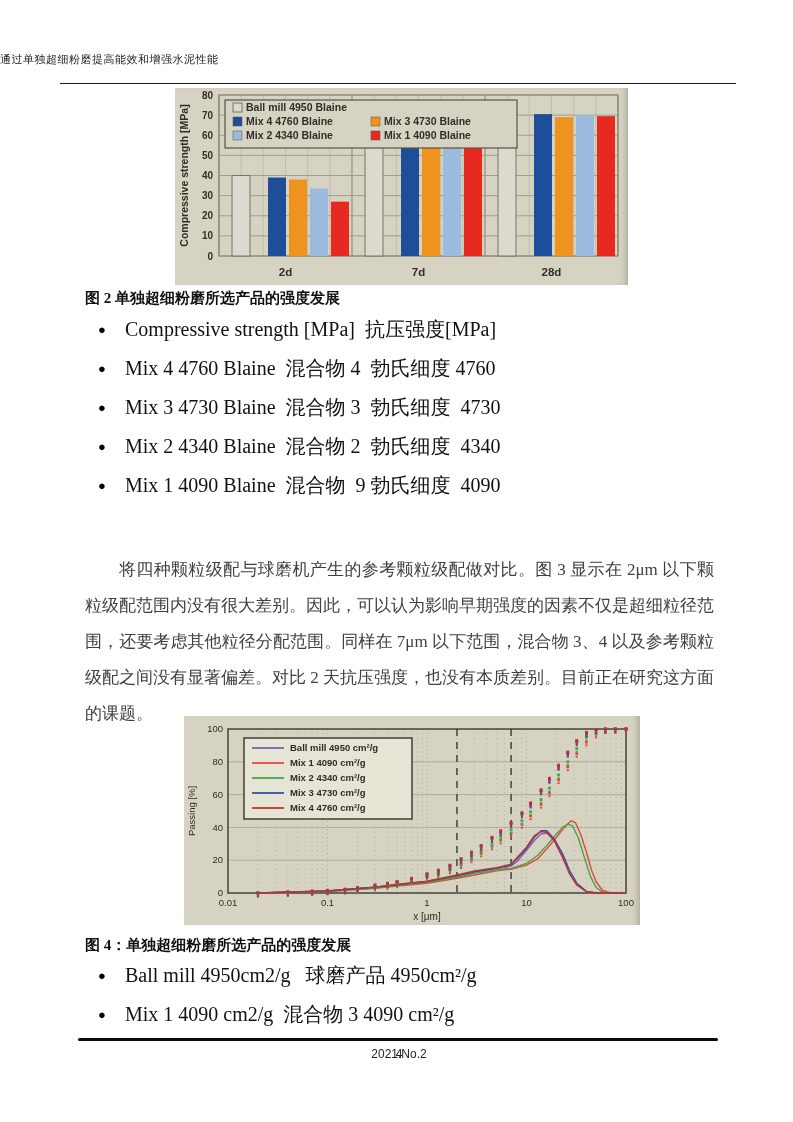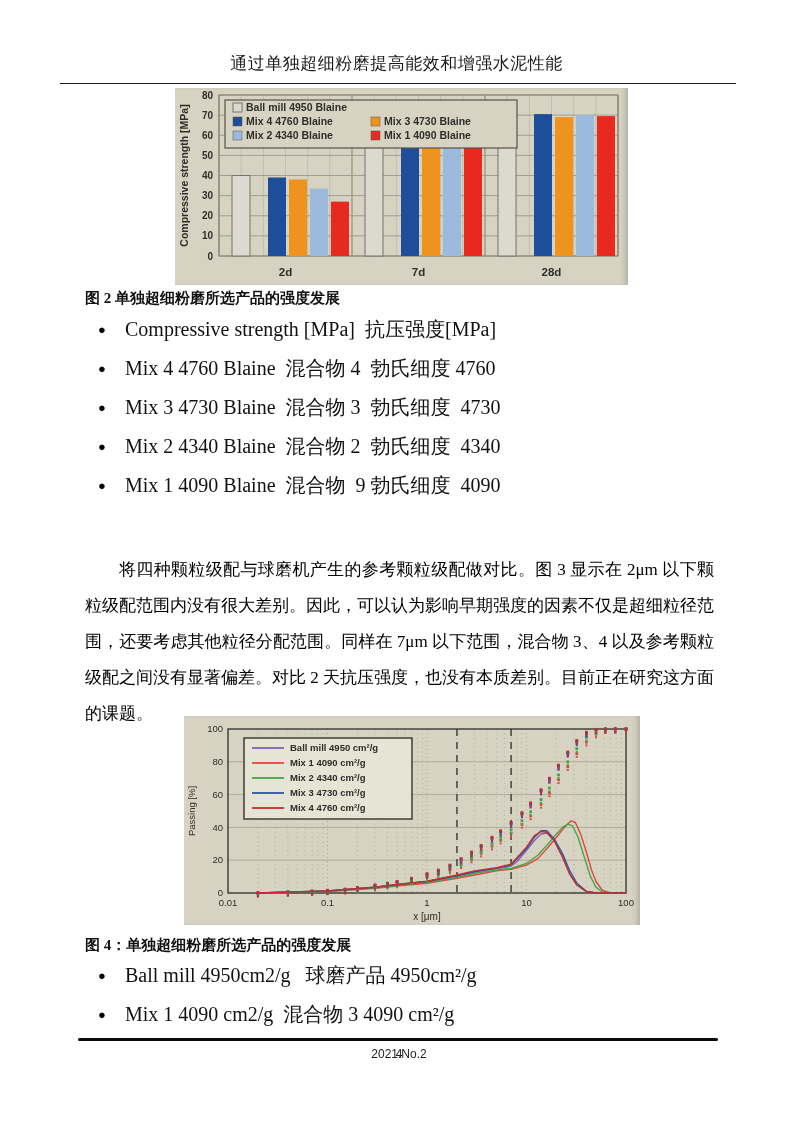--- a/index.html
+++ b/index.html
@@ -1,36 +1,36 @@
 <!DOCTYPE html>
 <html><head>
 <meta charset="utf-8">
 <style>
   html,body{margin:0;padding:0;background:#e9e9e9;}
   .page{position:relative;width:793px;height:1122px;background:#ffffff;overflow:hidden;
         font-family:"Liberation Serif","DejaVu Serif",serif;color:#111;}
-  .header-title{position:absolute;top:52px;left:0;width:100%;text-align:center;
-        font-size:17px;letter-spacing:.5px;color:#1a1a1a;}
+  .header-title{position:absolute;top:52px;left:0;width:100%;
+        font-size:11px;letter-spacing:.5px;color:#1a1a1a;}
   .header-rule{position:absolute;top:83px;left:60px;width:676px;border-top:1.6px solid #1a1a1a;}
   .figure{position:absolute;background:#d6d3c2;box-shadow:inset -6px 0 6px -4px rgba(90,90,80,.35);}
   .fig2{left:175px;top:88px;width:453px;height:197px;}
   .fig3{left:184px;top:716px;width:456px;height:209px;}
   .caption{position:absolute;left:85px;width:628px;font-weight:bold;
         font-size:15px;color:#111;}
   .cap2{top:289px;}
   .cap3{top:936px;}
   ul.blist{position:absolute;left:98px;margin:0;padding:0;list-style:none;width:600px;}
   .blist-top{top:310px;}
   .blist-bottom{top:956px;}
   ul.blist li{position:relative;height:39px;line-height:39px;padding-left:27px;
         font-size:20px;white-space:pre;}
   .blist-bottom li{height:38px;line-height:38px;}
   ul.blist li::before{content:"●";position:absolute;left:0;top:0;font-size:13px;color:#000;}
   .para{position:absolute;left:85px;top:535px;width:629px;font-size:17px;line-height:36px;
-        text-align:justify;text-indent:2em;color:#000000;}
+        text-align:justify;text-indent:2em;color:#404040;}
   .footer-rule{position:absolute;top:1038px;left:78px;width:640px;height:3px;background:#0a0a0a;
         border-radius:2px;}
   .footer-page{position:absolute;top:1047px;left:85px;width:628px;text-align:center;
         font-family:"Liberation Sans","DejaVu Sans",sans-serif;font-size:12px;color:#222;}
   .footer-issue{position:absolute;top:1047px;left:85px;width:628px;text-align:center;
         font-family:"Liberation Sans","DejaVu Sans",sans-serif;font-size:12px;color:#222;}
   svg text{font-family:"Liberation Sans","DejaVu Sans",sans-serif;}
 </style>
 </head>
 <body>

